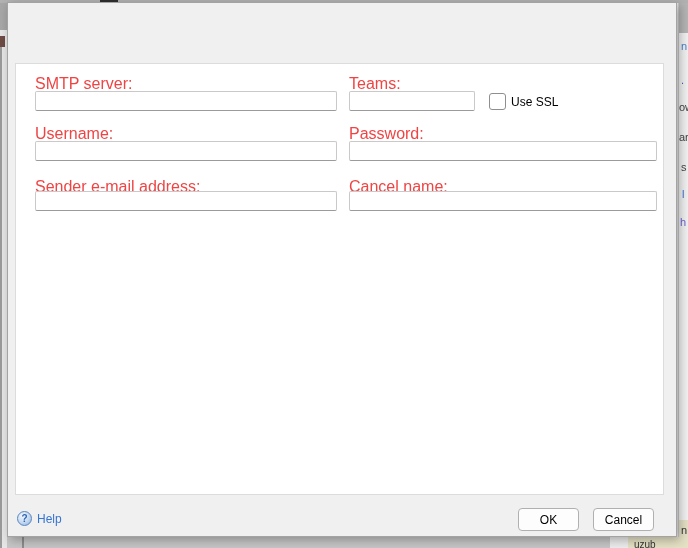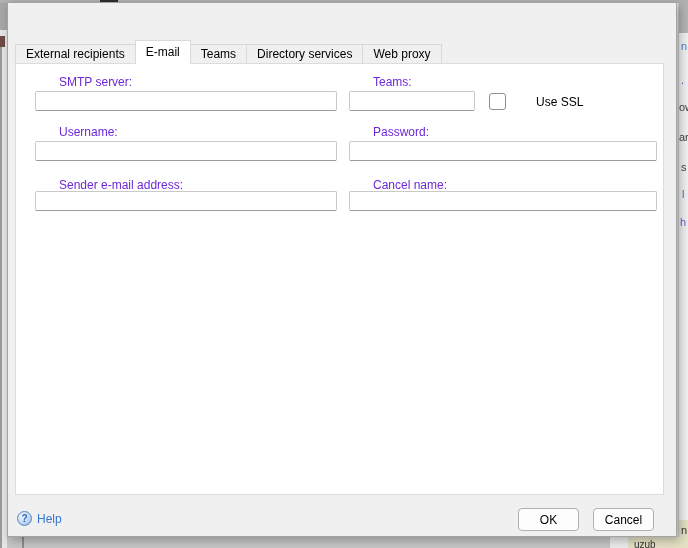--- a/index.html
+++ b/index.html
@@ -57,36 +57,36 @@
   .tab:first-child{margin-left:0;}
   .tab.active{
     height:22px;line-height:21px;background:#ffffff;margin-bottom:-1px;
     position:relative;z-index:4;
   }
   
   .panel{
     position:absolute;left:7px;top:60px;width:649px;height:432px;
     background:#ffffff;border:1px solid #dcdcdc;box-sizing:border-box;z-index:2;
   }
-  .fld-label{position:absolute;font-size:12px;color:#6d28d9;white-space:nowrap;margin-left:24px;}
+  .fld-label{position:absolute;font-size:16px;color:#ef4444;white-space:nowrap;}
   .fld-input{
     position:absolute;height:20px;box-sizing:border-box;
     border:1px solid #c9c9c9;border-bottom-color:#9b9b9b;border-radius:2px;
     background:#fff;font-family:"Liberation Sans",sans-serif;font-size:12px;padding:0 4px;outline:none;
   }
   .col-l{left:19px;}  .col-r{left:333px;}
   .w-l{width:302px;} .w-r{width:308px;} .w-port{width:126px;}
   .row1-label{top:11px;} .row1-input{top:27px;}
   .row2-label{top:61px;} .row2-input{top:77px;}
   .row3-label{top:114px;} .row3-input{top:127px;}
   .ssl-box{
     position:absolute;left:473px;top:29px;width:15px;height:15px;
     border:1px solid #8f8f8f;border-radius:3px;background:#fff;cursor:pointer;
   }
-  .ssl-label{position:absolute;left:520px;top:31px;font-size:12px;}
+  .ssl-label{position:absolute;left:495px;top:31px;font-size:12px;}
   
   .help-link{
     position:absolute;left:9px;top:508px;display:flex;align-items:center;gap:5px;
     color:#3575d3;font-size:12px;cursor:pointer;text-decoration:none;
   }
   .help-icon{
     width:15px;height:15px;border-radius:50%;box-sizing:border-box;
     border:1px solid #5a86c0;
     background:radial-gradient(circle at 35% 30%, #f3f8fd, #c4d8f1 55%, #86aedd);
     color:#2d66b8;font-size:10px;font-weight:bold;line-height:13px;text-align:center;
@@ -126,27 +126,20 @@
   <span class="frag frag-4">s</span>
   <span class="frag frag-5">l</span>
   <span class="frag frag-6">h</span>
   <span class="frag frag-7">or</span>
   <span class="frag frag-8">n</span>
   <span class="frag frag-9">uzub</span>
 
   <div class="dialog">
 
 
-    <div class="tabs">
-      <div class="tab">External recipients</div>
-      <div class="tab active">E-mail</div>
-      <div class="tab">Teams</div>
-      <div class="tab">Directory services</div>
-      <div class="tab">Web proxy</div>
-    </div>
 
     <div class="panel">
 
       <span class="fld-label col-l row1-label">SMTP server:</span>
       <input class="fld-input col-l row1-input w-l" type="text" value="" style="">
 
       <span class="fld-label col-r row1-label">Teams:</span>
       <input class="fld-input col-r row1-input w-port" type="text" value="" style="">
 
       <span class="ssl-box"></span>

